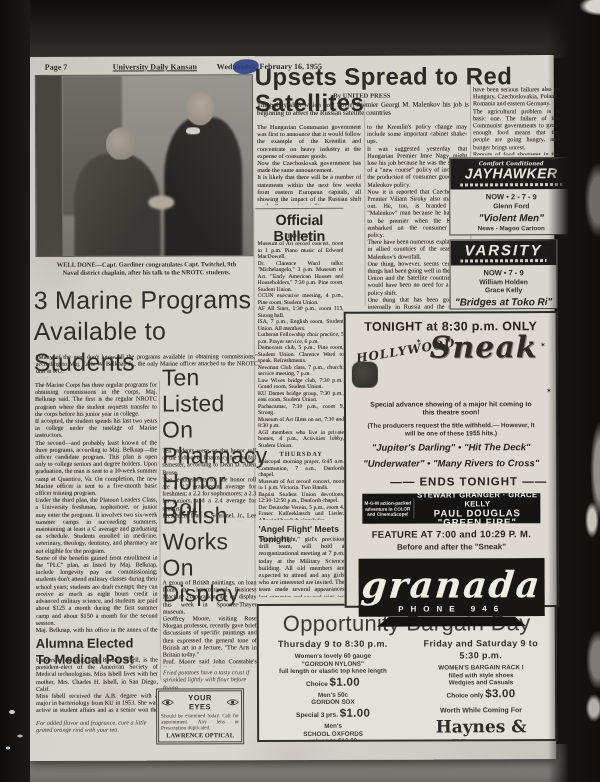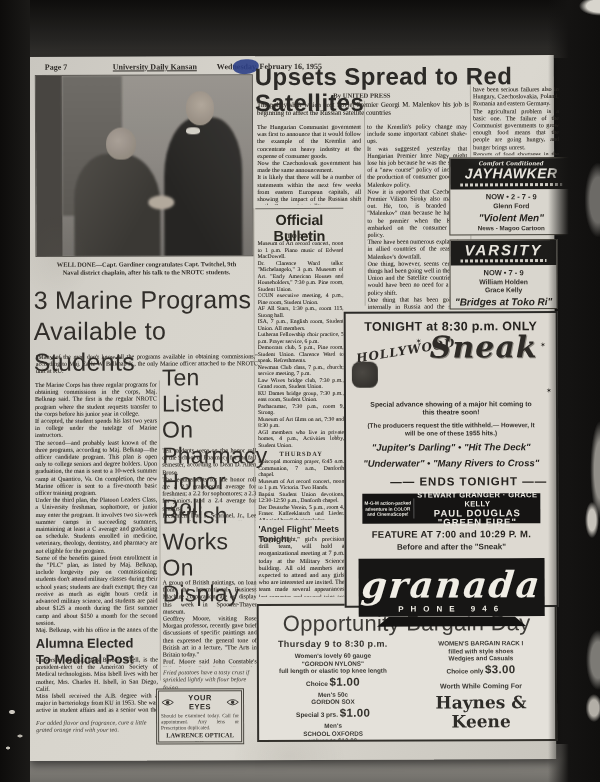--- a/index.html
+++ b/index.html
@@ -330,20 +330,21 @@
           <div class="bg-price"><span>Choice</span> <b>$1.00</b></div>
           <div class="bg-lines">Men's 50c
 GORDON SOX</div>
           <div class="bg-price"><span>Special 3 prs.</span> <b>$1.00</b></div>
           <div class="bg-lines">Men's
 SCHOOL OXFORDS
 values to $12.00</div>
 
         </div>
         <div class="bg-col">
+          <div class="bg-head">Friday and Saturday 9 to 5:30 p.m.</div>
           <div class="bg-lines">WOMEN'S BARGAIN RACK I
 filled with style shoes
 Wedgies and Casuals</div>
           <div class="bg-price"><span>Choice only</span> <b>$3.00</b></div>
           <div class="bg-worth">Worth While Coming For</div>
           <div class="bg-store">Haynes &amp; Keene</div>
 
         </div>
       </div>
     </div>

